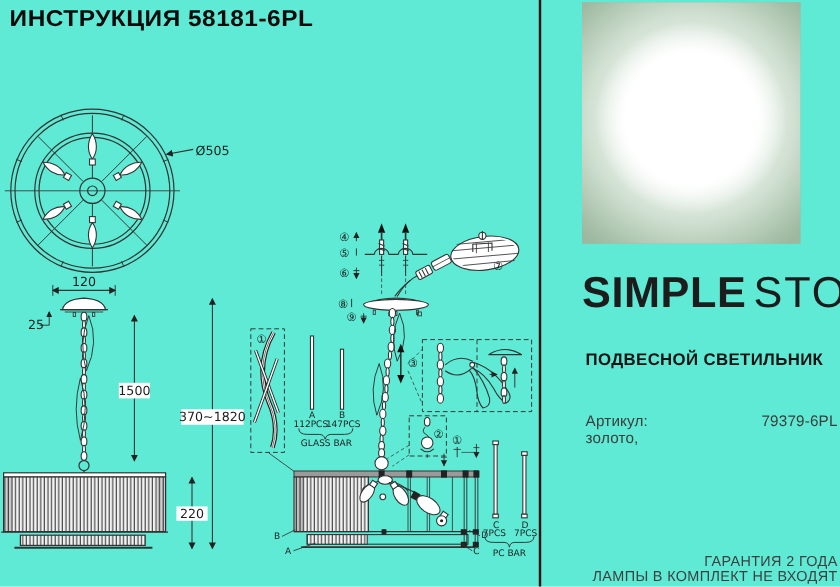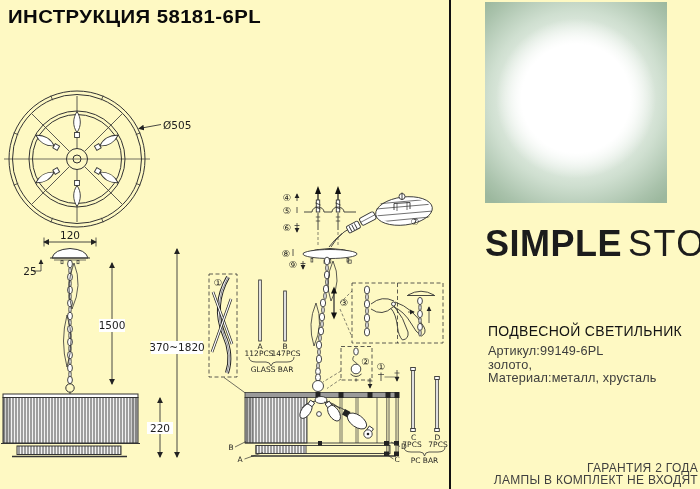--- a/index.html
+++ b/index.html
@@ -1,36 +1,36 @@
 <!DOCTYPE html>
 <html><head>
 <meta charset="utf-8">
 <style>
   html,body{margin:0;padding:0;background:#fff;}
-  .page{position:relative;width:700px;height:489px;background:#fef9c3;overflow:hidden;
+  .page{position:relative;width:700px;height:489px;background:#5eead4;overflow:hidden;
         font-family:"Liberation Sans",sans-serif;color:#222;}
   .title{position:absolute;left:8px;top:6px;font-size:19px;font-weight:800;
          letter-spacing:.4px;color:#0a0a0a;transform:scaleX(1.07);transform-origin:left top;
          white-space:nowrap;}
   .drawing-svg{position:absolute;left:0;top:0;}
   .divider{position:absolute;left:449px;top:0;width:2px;height:489px;background:#111;}
   .logo-square{position:absolute;left:485px;top:2px;width:182px;height:201px;
       background:
         radial-gradient(circle 80px at 50% 48%, #ffffff 68%, rgba(255,255,255,0) 100%),
         radial-gradient(circle 132px at 50% 48%, #f2f7f2 38%, #cfdfd0 66%, #a9c2ab 90%, #9cb89e 100%);
       background-color:#9cb89e;}
   .logo-text{position:absolute;left:485px;top:226px;width:210px;font-size:36px;line-height:1;
       color:#1c1c1c;white-space:nowrap;}
   .logo-text .b{font-weight:700;letter-spacing:.5px;}
   .logo-text .l{font-weight:400;letter-spacing:1.5px;margin-left:6px;}
-  .product-heading{position:absolute;left:488px;top:323px;font-size:14px;font-weight:400;
+  .product-heading{position:absolute;left:488px;top:291px;font-size:14px;font-weight:700;
       letter-spacing:.3px;color:#141414;white-space:nowrap;}
   .specs{position:absolute;left:488px;top:345px;width:210px;font-size:12.7px;
       color:#3d3d3d;letter-spacing:.15px;}
-  .spec-row{display:flex;justify-content:flex-start;line-height:13.6px;white-space:nowrap;}
+  .spec-row{display:flex;justify-content:space-between;line-height:13.6px;white-space:nowrap;}
   .spec-row .v{text-align:right;}
   .footer{position:absolute;left:488px;top:462px;width:210px;text-align:right;
       font-size:12px;line-height:12.4px;color:#3f3f3f;letter-spacing:.3px;white-space:nowrap;}
   svg text{font-family:"DejaVu Sans","Liberation Sans",sans-serif;fill:#1d1d1d;}
   svg .dim{font-size:10.5px;}
   svg .sm{font-size:7.5px;}
   svg .co{font-size:9.5px;}
 </style>
 </head>
 <body>
@@ -424,29 +424,25 @@
     <span></span>
   </div>
 
   <div class="logo-text"><span class="b">SIMPLE</span><span class="l">STORY</span></div>
 
   <div class="product-heading">ПОДВЕСНОЙ СВЕТИЛЬНИК</div>
 
   <div class="specs">
     <div class="spec-row">
         <span class="k">Артикул:</span>
-        <span class="v">99149-6PL</span>
+        <span class="v">79379-6PL</span>
       </div>
     <div class="spec-row">
         <span class="v">золото,</span>
       </div>
-    <div class="spec-row">
-        <span class="k">Материал:</span>
-        <span class="v">металл, хрусталь</span>
-      </div>
   </div>
 
   <div class="footer">
     <div>ГАРАНТИЯ 2 ГОДА</div>
     <div>ЛАМПЫ В КОМПЛЕКТ НЕ ВХОДЯТ</div>
   </div>
 
 </div>
 
 </body></html>

